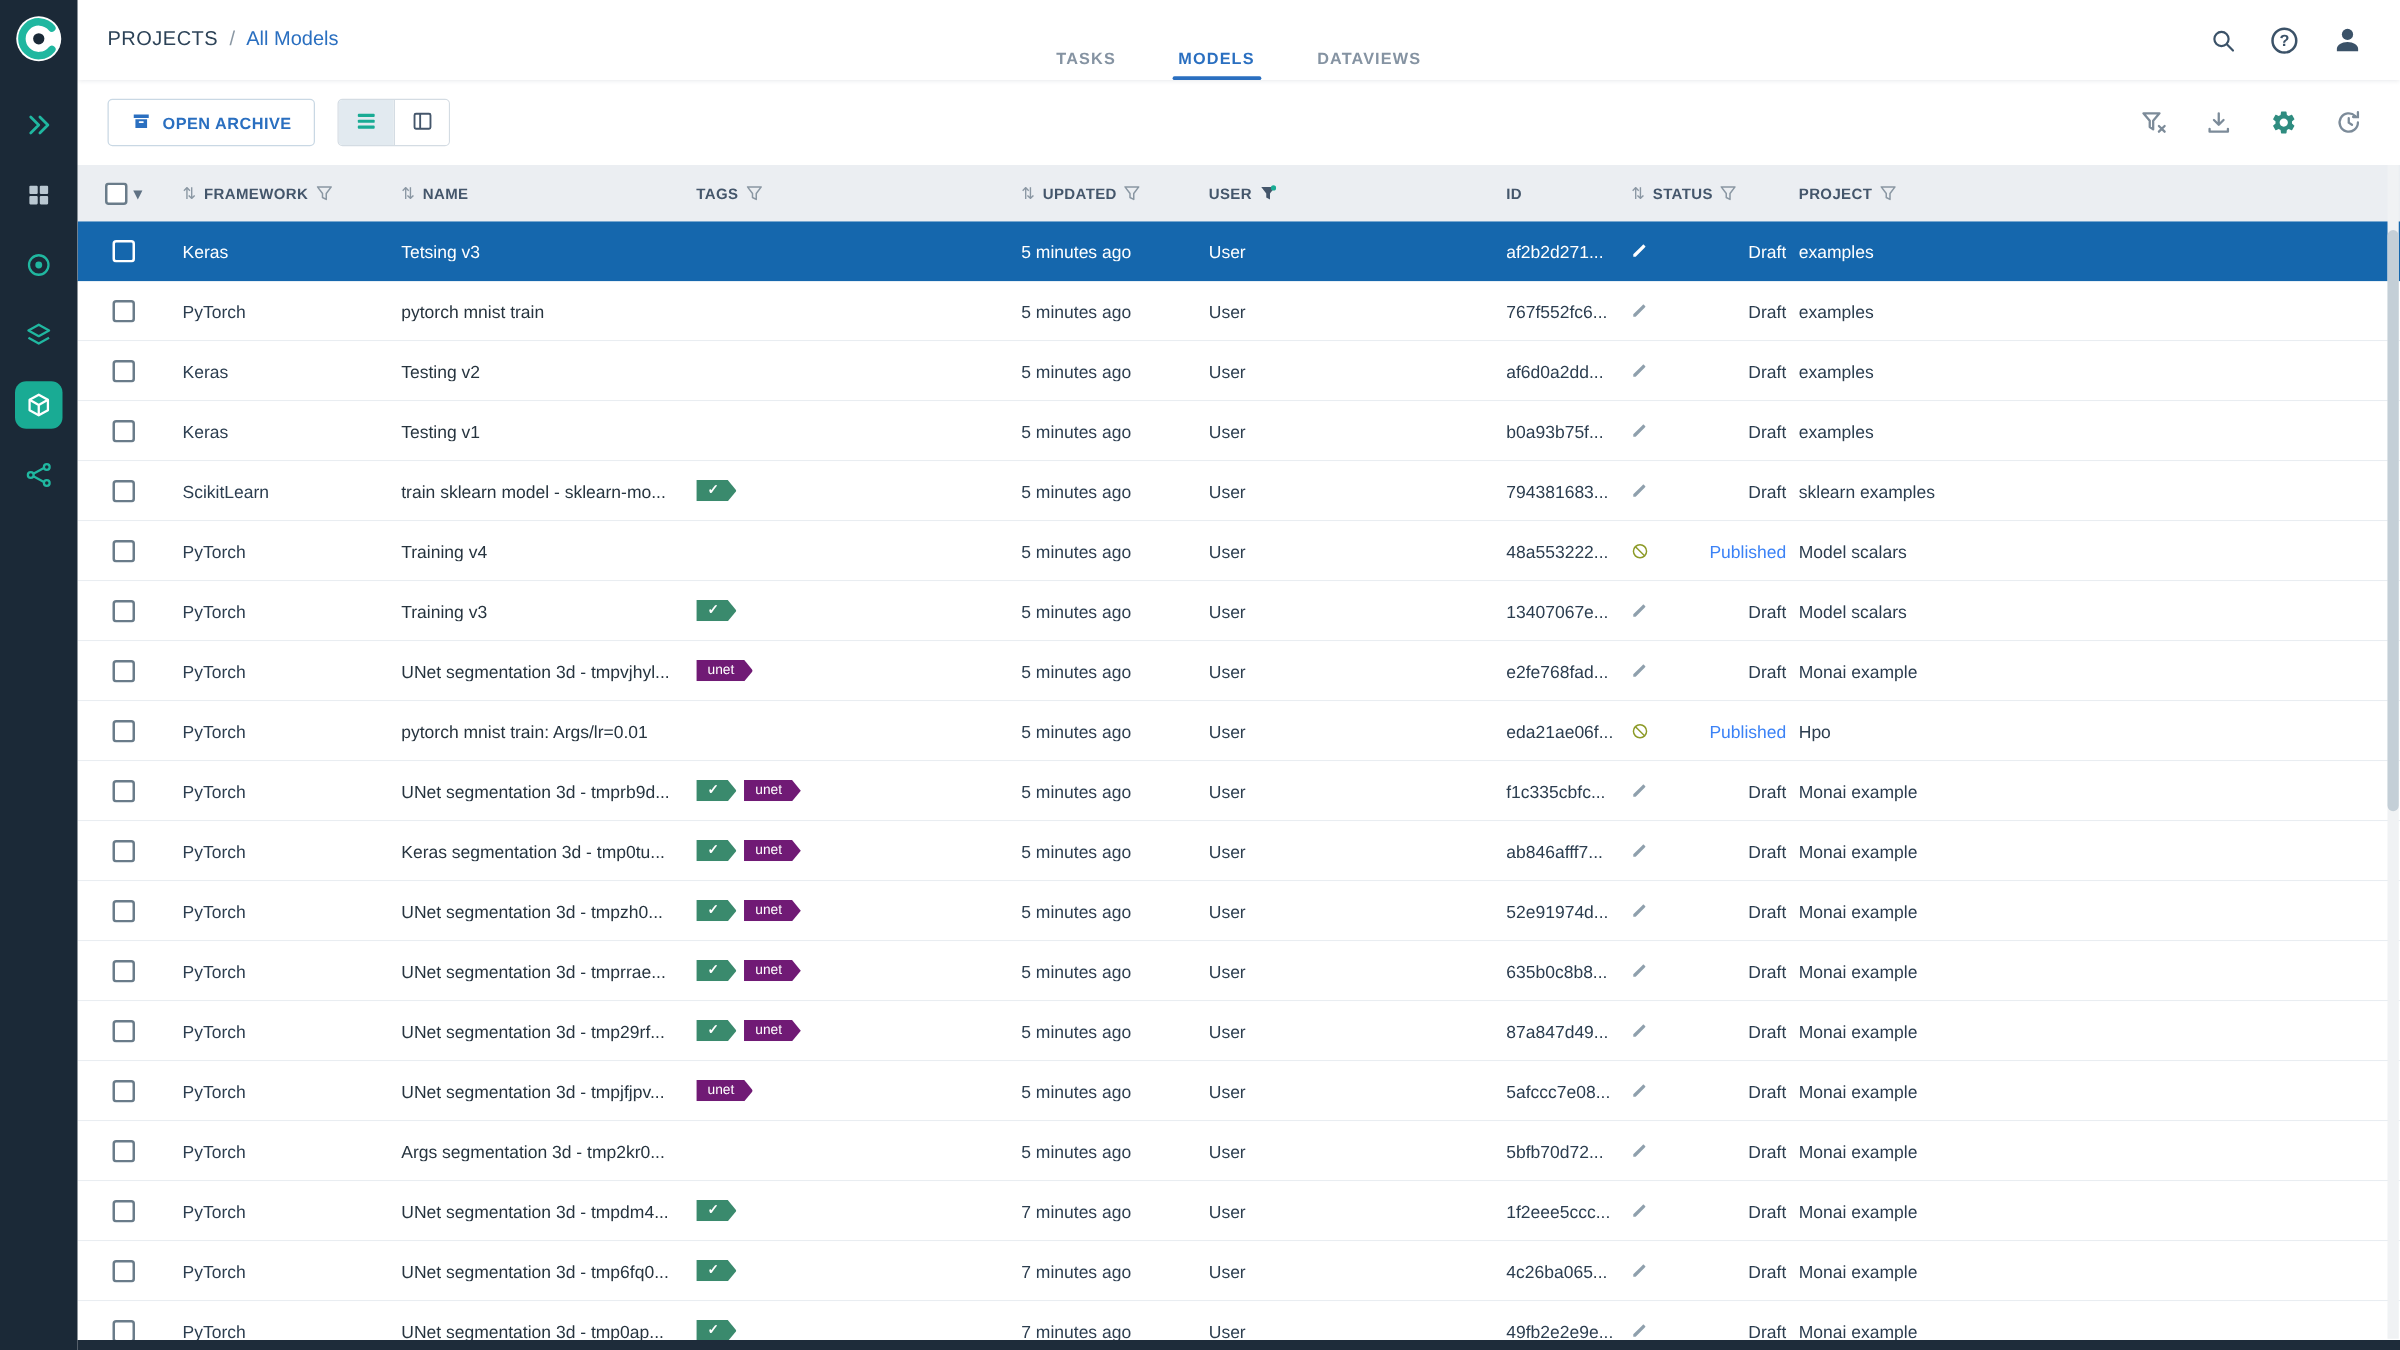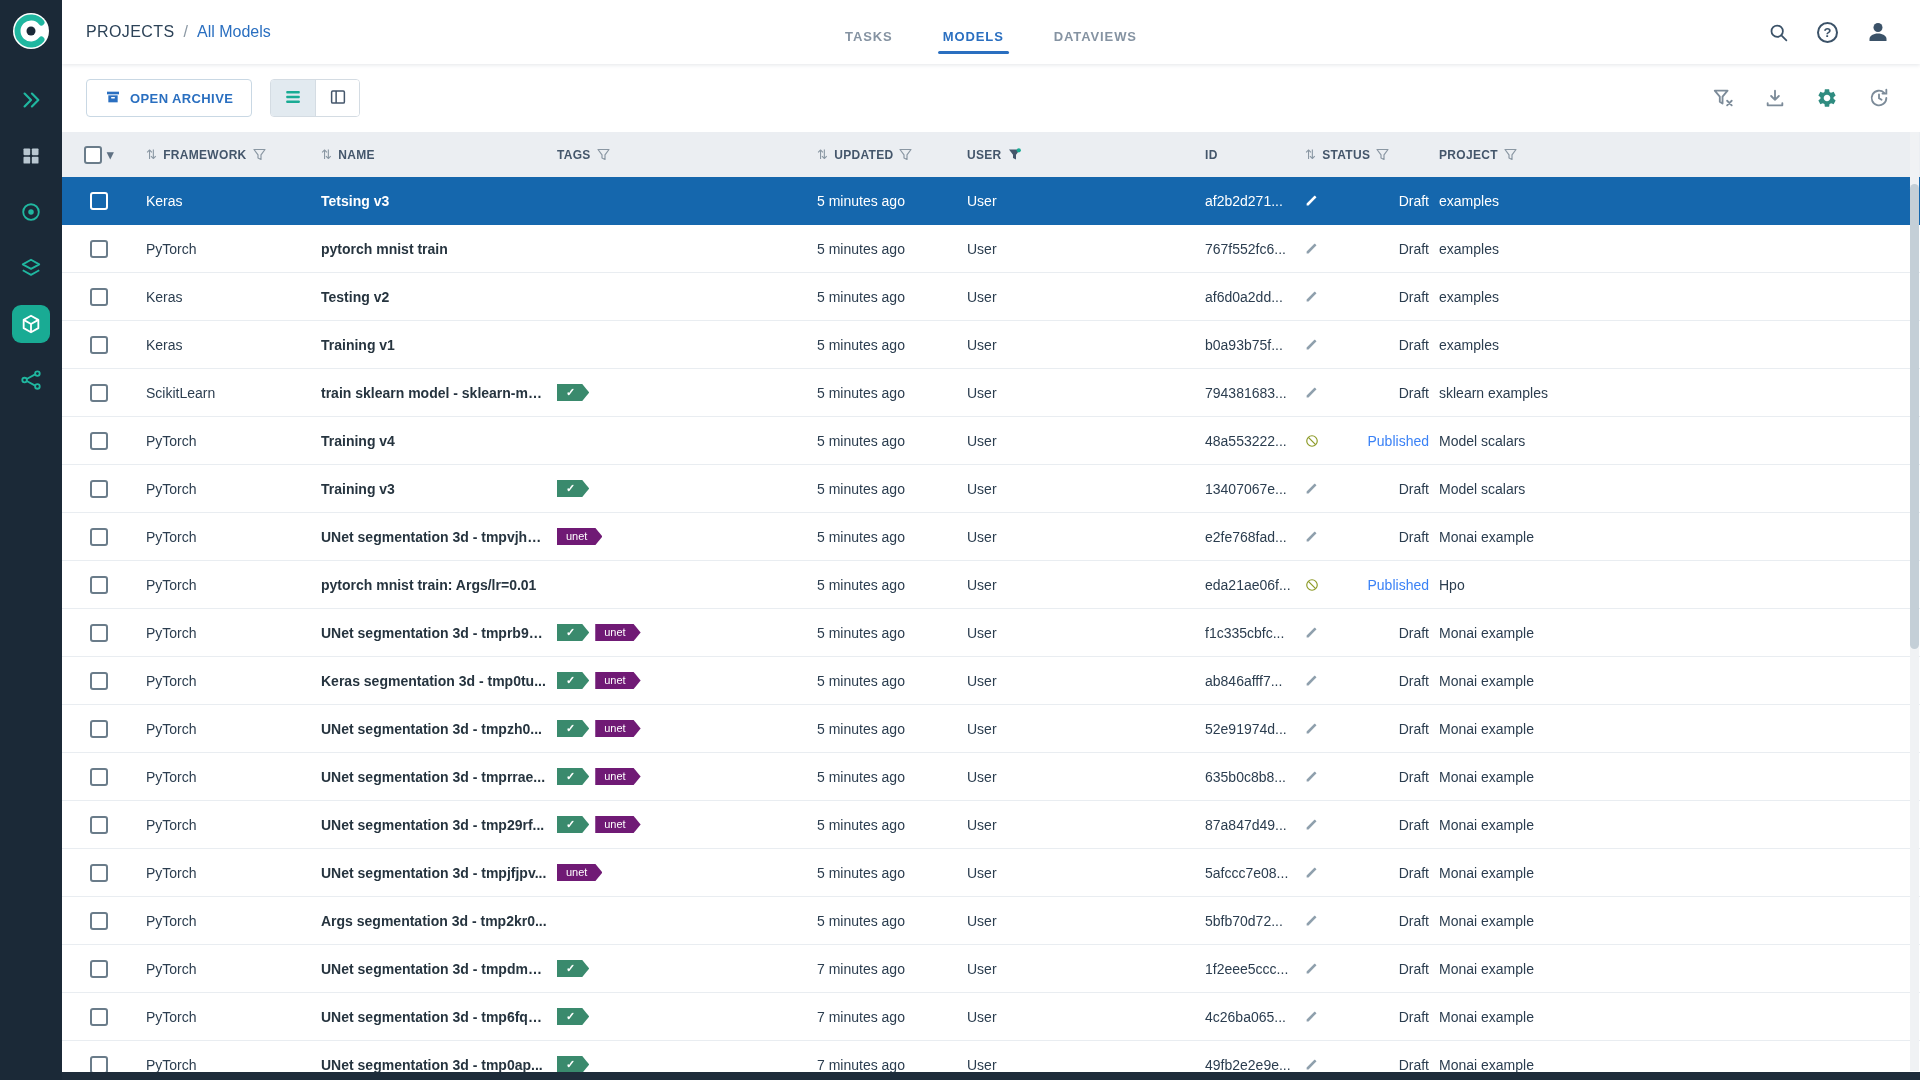--- a/index.html
+++ b/index.html
@@ -26,21 +26,21 @@
   .main{ flex:1; min-width:0; display:flex; flex-direction:column; position:relative; background:#fff;}
 
   
   .topbar{ height:64px; flex:none; display:flex; align-items:center;
            padding:0 30px 0 24px; background:#fff; position:relative;
            box-shadow:0 1px 4px rgba(30,50,70,.12); z-index:4;}
   .breadcrumb{ font-size:16px; display:flex; align-items:center; }
   .bc-root{ color:#2c4257; letter-spacing:.4px; cursor:pointer;}
   .bc-sep{ color:var(--muted); margin:0 9px; }
   .bc-current{ color:var(--link); cursor:pointer; }
-  .tabs{ position:absolute; left:50%; transform:translateX(-50%); top:4px; height:100%;
+  .tabs{ position:absolute; left:50%; transform:translateX(-50%); top:14px; height:100%;
          display:flex; gap:46px; align-items:center;justify-content:space-between; }
   .tab{ font-size:13px; font-weight:600; letter-spacing:.9px; color:#8593a2;
         position:relative; padding:4px 2px; cursor:pointer; }
   .tab.active{ color:var(--link); }
   .tab.active::after{ content:""; position:absolute; left:-3px; right:-3px; bottom:-6px;
         height:3px; border-radius:2px; background:var(--link); }
   .top-actions{ margin-left:auto; display:flex; align-items:center; gap:28px; }
   .top-actions .ticon{ cursor:pointer; display:flex; align-items:center; justify-content:center;}
   .help-circle{ width:21px; height:21px; border:2px solid #3b5268; border-radius:50%;
         color:#3b5268; font-size:13px; font-weight:700; display:flex;
@@ -68,21 +68,21 @@
   .th{ display:flex; align-items:center; gap:6px; padding-left:10px; white-space:nowrap; overflow:hidden;}
   .th-check{ justify-content:center; padding-left:0; gap:5px;}
   .sort-icon{ font-size:13px; color:var(--muted); font-weight:400; cursor:pointer;}
   .caret{ color:#5f7183; font-size:13px; cursor:pointer;}
   .funnel{ flex:none; cursor:pointer;}
 
   .table-body{ flex:1; overflow:hidden; }
   .row{ height:48px; display:grid; grid-template-columns:var(--cols); align-items:center;
         border-bottom:1px solid #e9edf1; font-size:14px; color:var(--txt); background:#fff; cursor:pointer;}
   .cell{ padding-left:10px; white-space:nowrap; overflow:hidden; text-overflow:ellipsis;}
-  .cell.name{ font-weight:700; color:#26343f;}
+  .cell.name{ font-weight:400; color:#26343f;}
   .check-cell{ display:flex; justify-content:center; padding-left:0;}
   .checkbox{ width:18px; height:18px; border:2px solid #6a7c8a; border-radius:3px;
         background:#fff; display:inline-block; cursor:pointer;}
   .row.selected{ background:var(--sel); color:#fff; border-bottom-color:var(--sel);}
   .row.selected .cell.name{ color:#fff;}
   .row.selected .checkbox{ border-color:#fff; background:transparent;}
   .cell.tags{ display:flex; gap:6px; align-items:center; overflow:hidden;}
   .tag{ height:17px; display:inline-flex; align-items:center; color:#fff; font-size:11px;
         font-weight:700; line-height:1;
         clip-path:polygon(0 0, calc(100% - 7px) 0, 100% 50%, calc(100% - 7px) 100%, 0 100%);}
@@ -373,21 +373,21 @@
             </span>
             <span>Draft</span>
           </div>
           <div class="cell">examples</div>
         </div>
         <div class="row">
           <div class="cell check-cell">
             <span class="checkbox"></span>
           </div>
           <div class="cell">Keras</div>
-          <div class="cell name">Training v1</div>
+          <div class="cell name">Testing v1</div>
           <div class="cell tags"></div>
           <div class="cell">5 minutes ago</div>
           <div class="cell">User</div>
           <div class="cell">b0a93b75f...</div>
           <div class="cell status draft">
             <span class="st-icon">
               <svg width="13" height="13" viewBox="0 0 24 24">
                 <path d="M3 17.5V21h3.5L19 8.5 15.5 5 3 17.5zM20.7 6.8c.4-.4.4-1 0-1.4l-2.1-2.1c-.4-.4-1-.4-1.4 0L15.5 5 19 8.5l1.7-1.7z" fill="currentColor"></path>
               </svg>
             </span>

